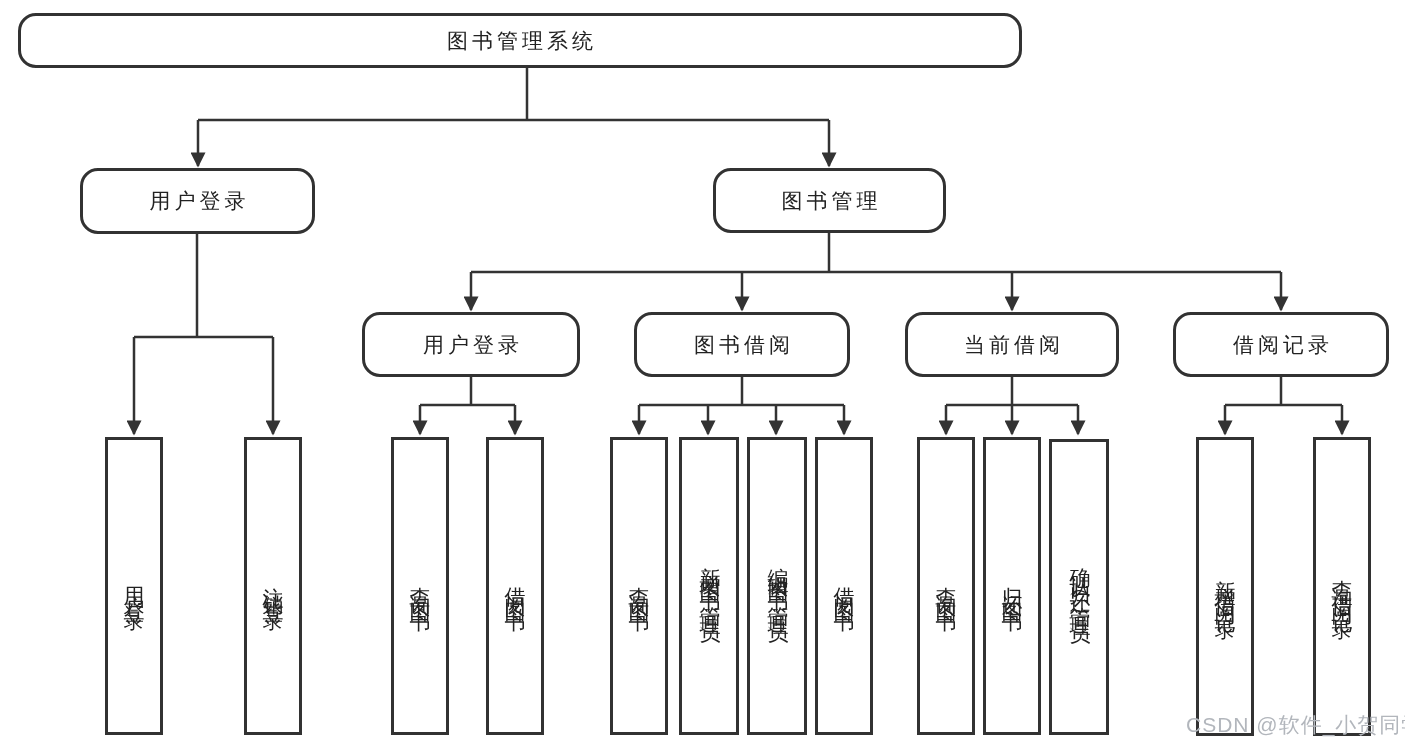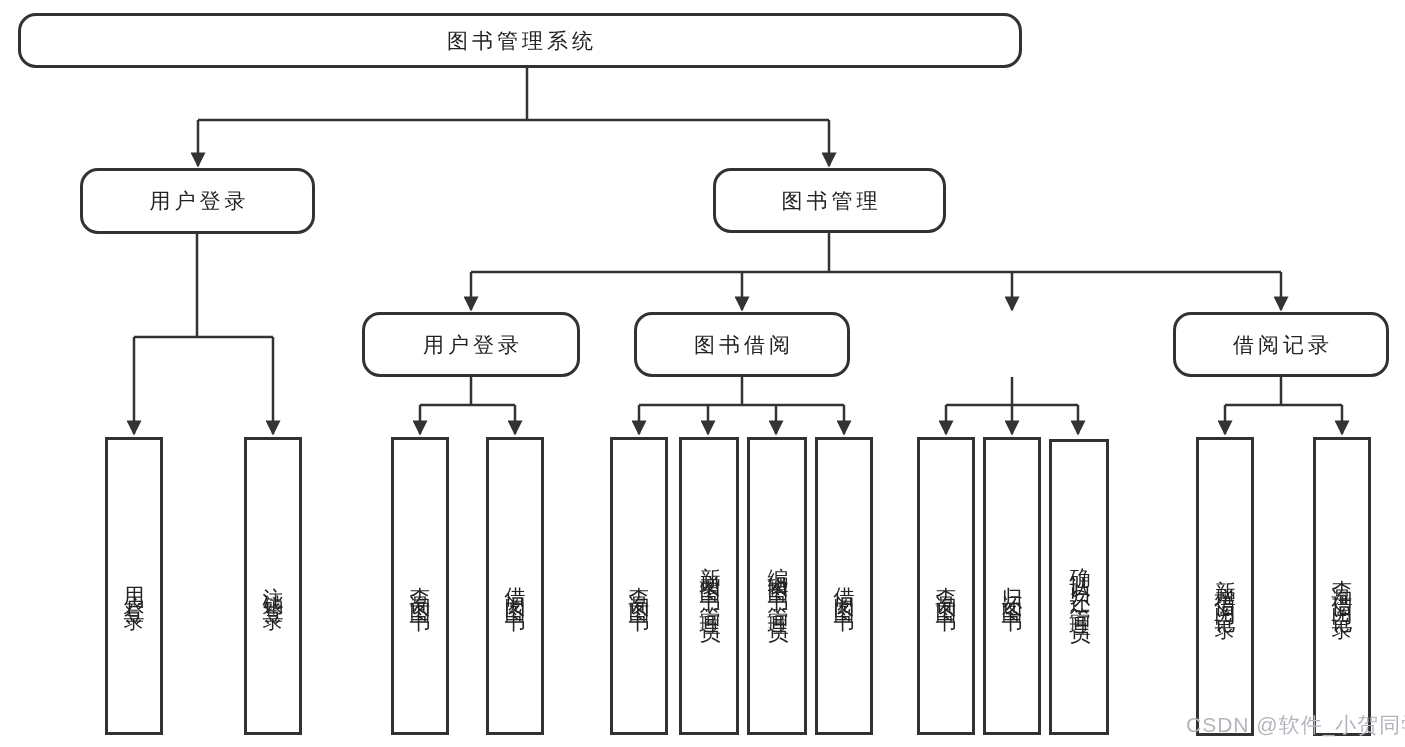--- a/index.html
+++ b/index.html
@@ -87,20 +87,21 @@
     </g>
   </svg>
 
   <div class="box hbox" style="left:18px;top:13px;width:1004px;height:55px;">图书管理系统</div>
 
   <div class="box hbox" style="left:80px;top:168px;width:235px;height:66px;">用户登录</div>
   <div class="box hbox" style="left:713px;top:168px;width:233px;height:65px;">图书管理</div>
 
   <div class="box hbox" style="left:362px;top:312px;width:218px;height:65px;">用户登录</div>
   <div class="box hbox" style="left:634px;top:312px;width:216px;height:65px;">图书借阅</div>
+  <div class="box hbox" style="left:905px;top:312px;width:214px;height:65px;">当前借阅</div>
   <div class="box hbox" style="left:1173px;top:312px;width:216px;height:65px;">借阅记录</div>
 
   <div class="box vbox" style="left:105px;top:437px;width:58px;height:298px;">用户登录</div>
   <div class="box vbox" style="left:244px;top:437px;width:58px;height:298px;">注销登录</div>
 
   <div class="box vbox" style="left:391px;top:437px;width:58px;height:298px;">查询图书</div>
   <div class="box vbox" style="left:486px;top:437px;width:58px;height:298px;">借阅图书</div>
 
   <div class="box vbox" style="left:610px;top:437px;width:58px;height:298px;">查询图书</div>
   <div class="box vbox" style="left:679px;top:437px;width:60px;height:298px;">新增图书（管理员）</div>

